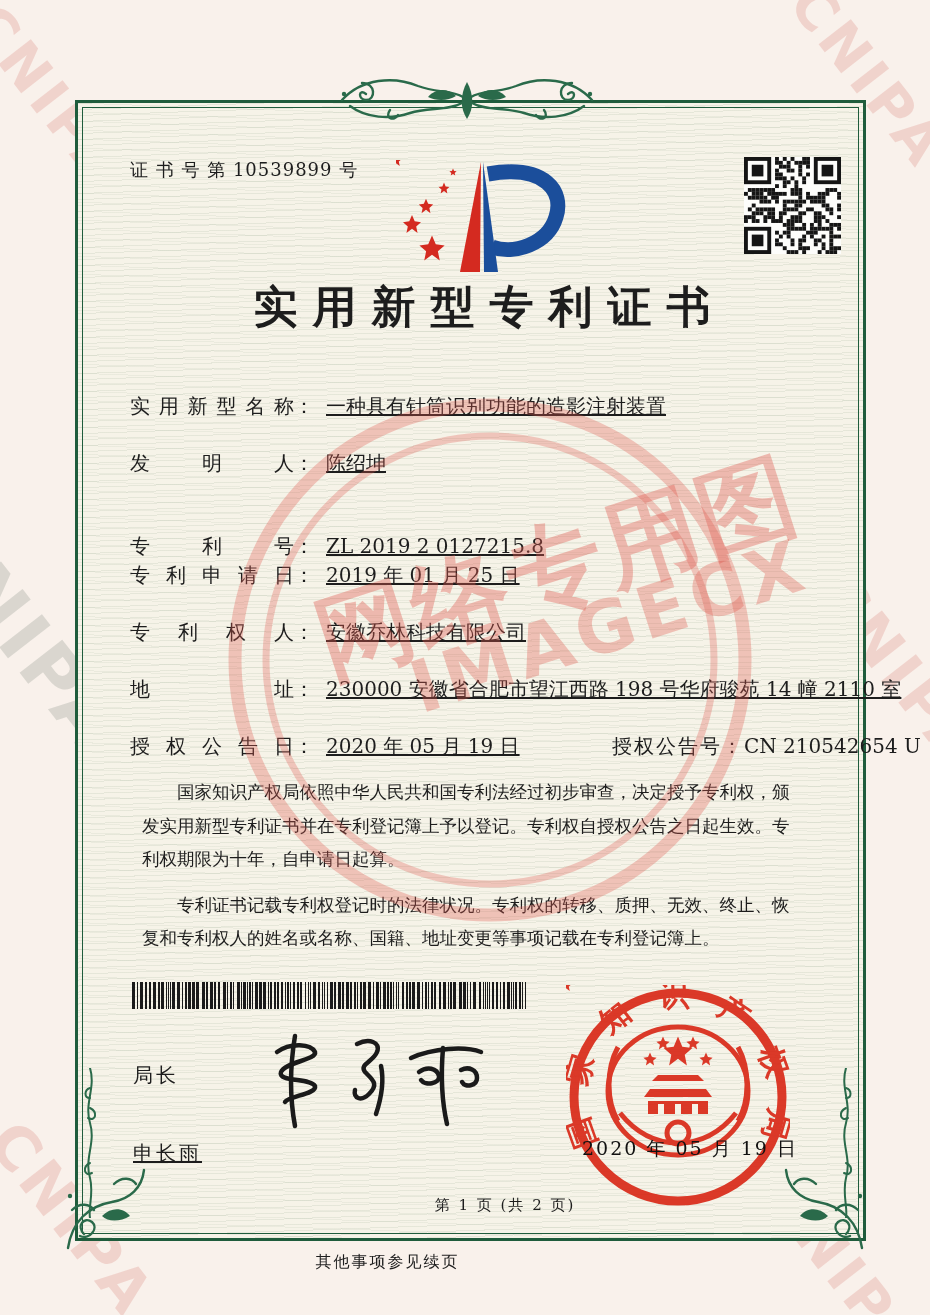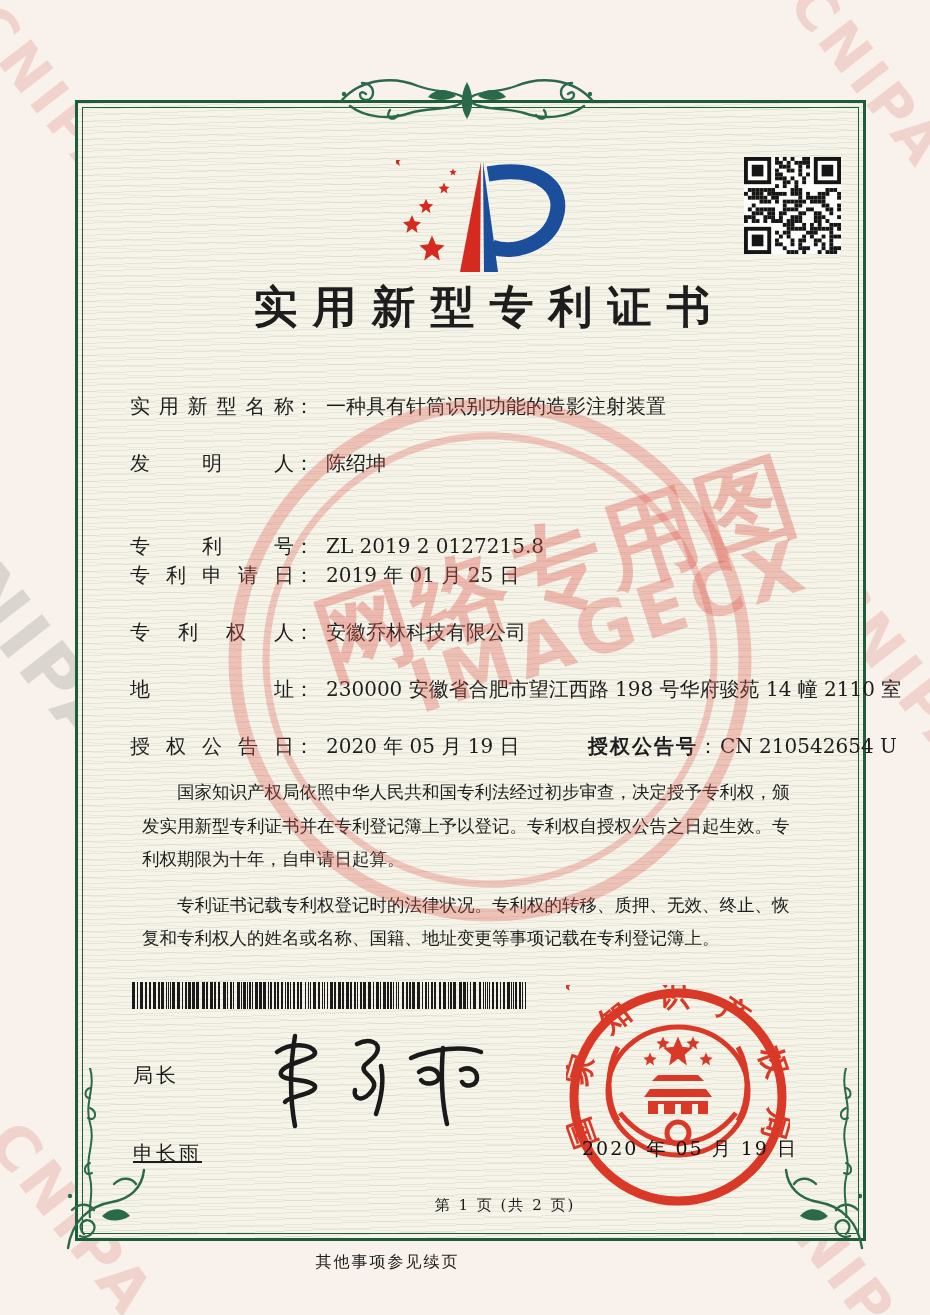--- a/index.html
+++ b/index.html
@@ -32,22 +32,22 @@
   .red-wm{position:absolute;z-index:6;pointer-events:none;transform-origin:0 0;white-space:nowrap;
     font-family:"DejaVu Sans","Liberation Sans",sans-serif;font-weight:700;}
   
   .content{position:absolute;inset:0;z-index:3;}
   .certno{left:130px;top:158px;font-size:18px;letter-spacing:1px;}
   .title{left:0;top:278px;width:930px;text-align:center;font-size:44px;font-weight:700;
          letter-spacing:15px;padding-left:15px;box-sizing:border-box;margin-left:17px;}
   .frow{position:absolute;left:130px;font-size:20px;white-space:nowrap;}
   .flabel{display:inline-block;width:164px;text-align:justify;text-align-last:justify;vertical-align:bottom;}
   .fcolon{margin:0 2px 0 0;}
-  .fvalue{margin-left:10px;}
-  .f2label{margin-left:62px;letter-spacing:2px;font-weight:bold;}
+  .fvalue{margin-left:10px;text-decoration:underline;}
+  .f2label{margin-left:86px;letter-spacing:2px;}
   .paras{position:absolute;left:130px;top:764px;width:674px;font-size:17.5px;line-height:1.92;}
   .paras p{margin:12px;text-indent:2em;}
   .signer{left:133px;font-size:20px;letter-spacing:3px;}
   .pageno{left:0;top:1196px;width:930px;text-align:center;font-size:15px;letter-spacing:2px;z-index:3;padding-left:40px;}
   .footnote{left:0;top:1252px;width:775px;text-align:center;font-size:16px;letter-spacing:2px;}
   .sealdate{left:582px;top:1136px;font-size:19px;letter-spacing:2px;z-index:5;color:#111;}
 </style>
 </head>
 <body>
 
@@ -110,20 +110,21 @@
   <g transform="translate(24,0) scale(-1,1)" fill="none" stroke="#2a6a4a" stroke-width="2" stroke-linecap="round">
     <path d="M12,0 C6,20 18,35 12,55 C6,75 18,90 12,110 C8,125 14,140 12,150"></path>
     <path d="M12,40 C4,44 6,54 14,50"></path>
     <path d="M12,95 C20,99 18,109 10,105"></path>
     <path d="M12,20 C18,22 18,30 12,30"></path>
   </g>
 </svg>
 
 <div class="content">
 
+  <div class="abs certno">证 书 号 第 10539899 号</div>
 
   <svg class="abs" style="left:396px;top:160px;" width="170" height="115" viewBox="0 0 170 115">
     <path d="M92,14 C150,4 168,32 160,57 C152,84 118,95 96,87" fill="none" stroke="#1b4e9b" stroke-width="15"></path>
     <polygon points="85,2 84,112 64,112" fill="#d42a20"></polygon>
     <polygon points="87,2 102,112 88,112" fill="#1b4e9b"></polygon>
     <g fill="#d42a20">
       <path id="lstar" d="M0,-6 L1.8,-1.8 L6,-1.2 L2.8,1.6 L3.7,6 L0,3.2 L-3.7,6 L-2.8,1.6 L-6,-1.2 L-1.8,-1.8 Z"></path>
       <use href="#lstar" transform="translate(36,88) scale(2.1)"></use>
       <use href="#lstar" transform="translate(16,64) scale(1.5)"></use>
       <use href="#lstar" transform="translate(30,46) scale(1.2)"></use>

